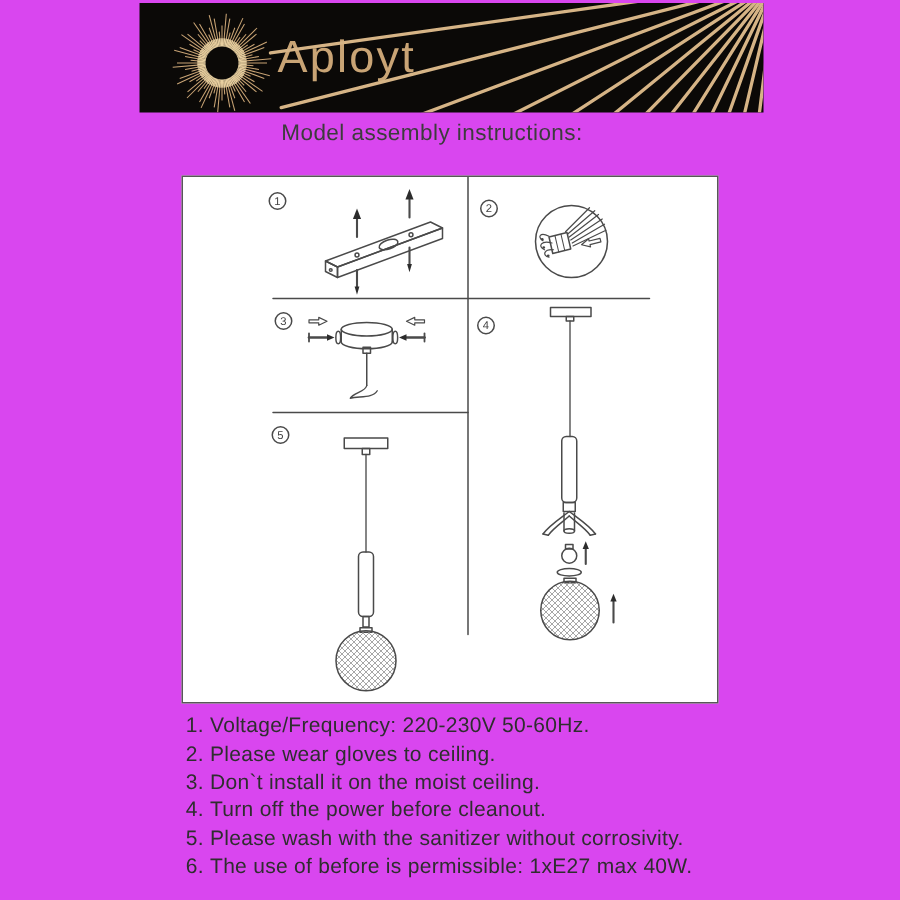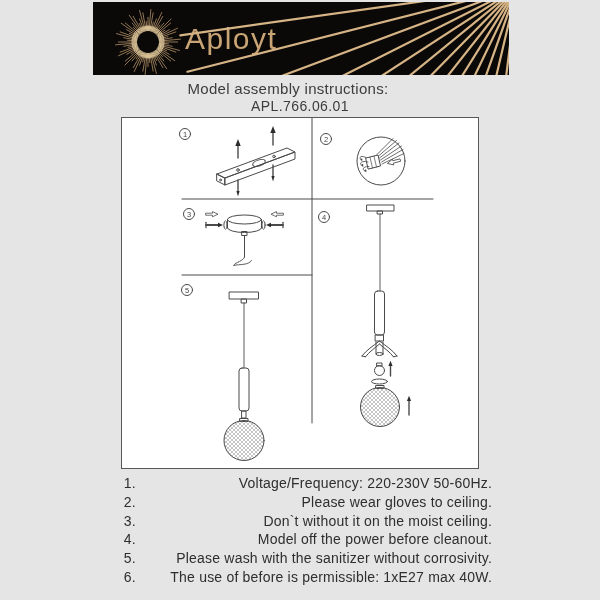--- a/index.html
+++ b/index.html
@@ -1,33 +1,33 @@
 <!DOCTYPE html>
 <html><head>
 <meta charset="utf-8">
 <style>
   html,body{margin:0;padding:0;background:#ffffff;}
-  .page{position:relative;width:600px;height:600px;background:#e5e5e5;overflow:hidden;
+  .page{position:relative;width:600px;height:600px;background:#d946ef;overflow:hidden;
         font-family:"Liberation Sans",sans-serif;}
   
   .banner{position:absolute;left:93px;top:2px;width:416px;height:73px;background:#0b0907;overflow:hidden;}
   .banner .burst{position:absolute;left:20px;top:5px;width:70px;height:70px;}
   .banner .wordmark{position:absolute;left:92px;top:22px;font-size:30px;font-weight:400;
         letter-spacing:1.5px;color:#c9a475;line-height:30px;}
   .banner .corner{position:absolute;left:0;top:0;width:416px;height:73px;}
   
   .title{position:absolute;left:0;top:80px;width:576px;text-align:center;font-size:15px;
         color:#3c3c3c;letter-spacing:.3px;}
   .model{position:absolute;left:0;top:98px;width:600px;text-align:center;font-size:14px;
         color:#3c3c3c;letter-spacing:.4px;}
   
   .diagram{position:absolute;left:121px;top:117px;width:356px;height:350px;border:1px solid #585858;background:#fff;}
   .diagram svg{display:block;width:356px;height:350px;}
   
-  .instructions{position:absolute;left:112px;top:474px;width:380px;text-align:right;}
+  .instructions{position:absolute;left:112px;top:474px;width:380px;}
   .instructions ol{margin:0;padding:0 0 0 28px;}
   .instructions li{font-size:14px;line-height:18.8px;color:#2e2e2e;letter-spacing:.2px;}
   text.badge{font-size:7.5px;fill:#444;stroke:none;font-family:"Liberation Sans",sans-serif;}
 </style>
 </head>
 <body>
 
 <div class="page">
 
   <div class="banner">
@@ -211,21 +211,20 @@
           <line x1="424" y1="-14" x2="138.85200689855577" y2="171.17727190510917" stroke="#d6b486" stroke-width="2.2"></line>
           <line x1="424" y1="-14" x2="120.38715924021346" y2="139.033469952728" stroke="#d6b486" stroke-width="2.2"></line>
           <line x1="424" y1="-14" x2="105.53145565554485" y2="105.07050962821897" stroke="#d6b486" stroke-width="2.2"></line>
           <line x1="424" y1="-14" x2="94.46149069970352" y2="69.6921196298577" stroke="#d6b486" stroke-width="2.2"></line>
           <line x1="424" y1="-14" x2="87.30885662786613" y2="33.318854326422354" stroke="#d6b486" stroke-width="2.2"></line>
         </g>
     </svg>
   </div>
 
   <div class="title">Model assembly instructions:</div>
-  <div class="model">APL.766.06.01</div>
 
   <div class="diagram">
     <svg viewBox="0 0 356 350">
       <defs>
         <pattern id="hatch" width="4" height="4" patternUnits="userSpaceOnUse">
           <path d="M0 0 L4 4 M4 0 L0 4" stroke="#8a8a8a" stroke-width="0.5" fill="none"></path>
         </pattern>
       </defs>
 
       <g stroke="#4a4a4a" fill="none" stroke-width="1" stroke-linecap="round" stroke-linejoin="round">
@@ -350,20 +349,20 @@
           <circle cx="122" cy="322.5" r="20" fill="url(#hatch)"></circle>
         </g>
       </g>
     </svg>
   </div>
 
   <div class="instructions">
     <ol>
       <li>Voltage/Frequency: 220-230V 50-60Hz.</li>
       <li>Please wear gloves to ceiling.</li>
-      <li>Don`t without it on the moist ceiling.</li>
-      <li>Model off the power before cleanout.</li>
+      <li>Don`t install it on the moist ceiling.</li>
+      <li>Turn off the power before cleanout.</li>
       <li>Please wash with the sanitizer without corrosivity.</li>
       <li>The use of before is permissible: 1xE27 max 40W.</li>
     </ol>
   </div>
 
 </div>
 
 </body></html>

